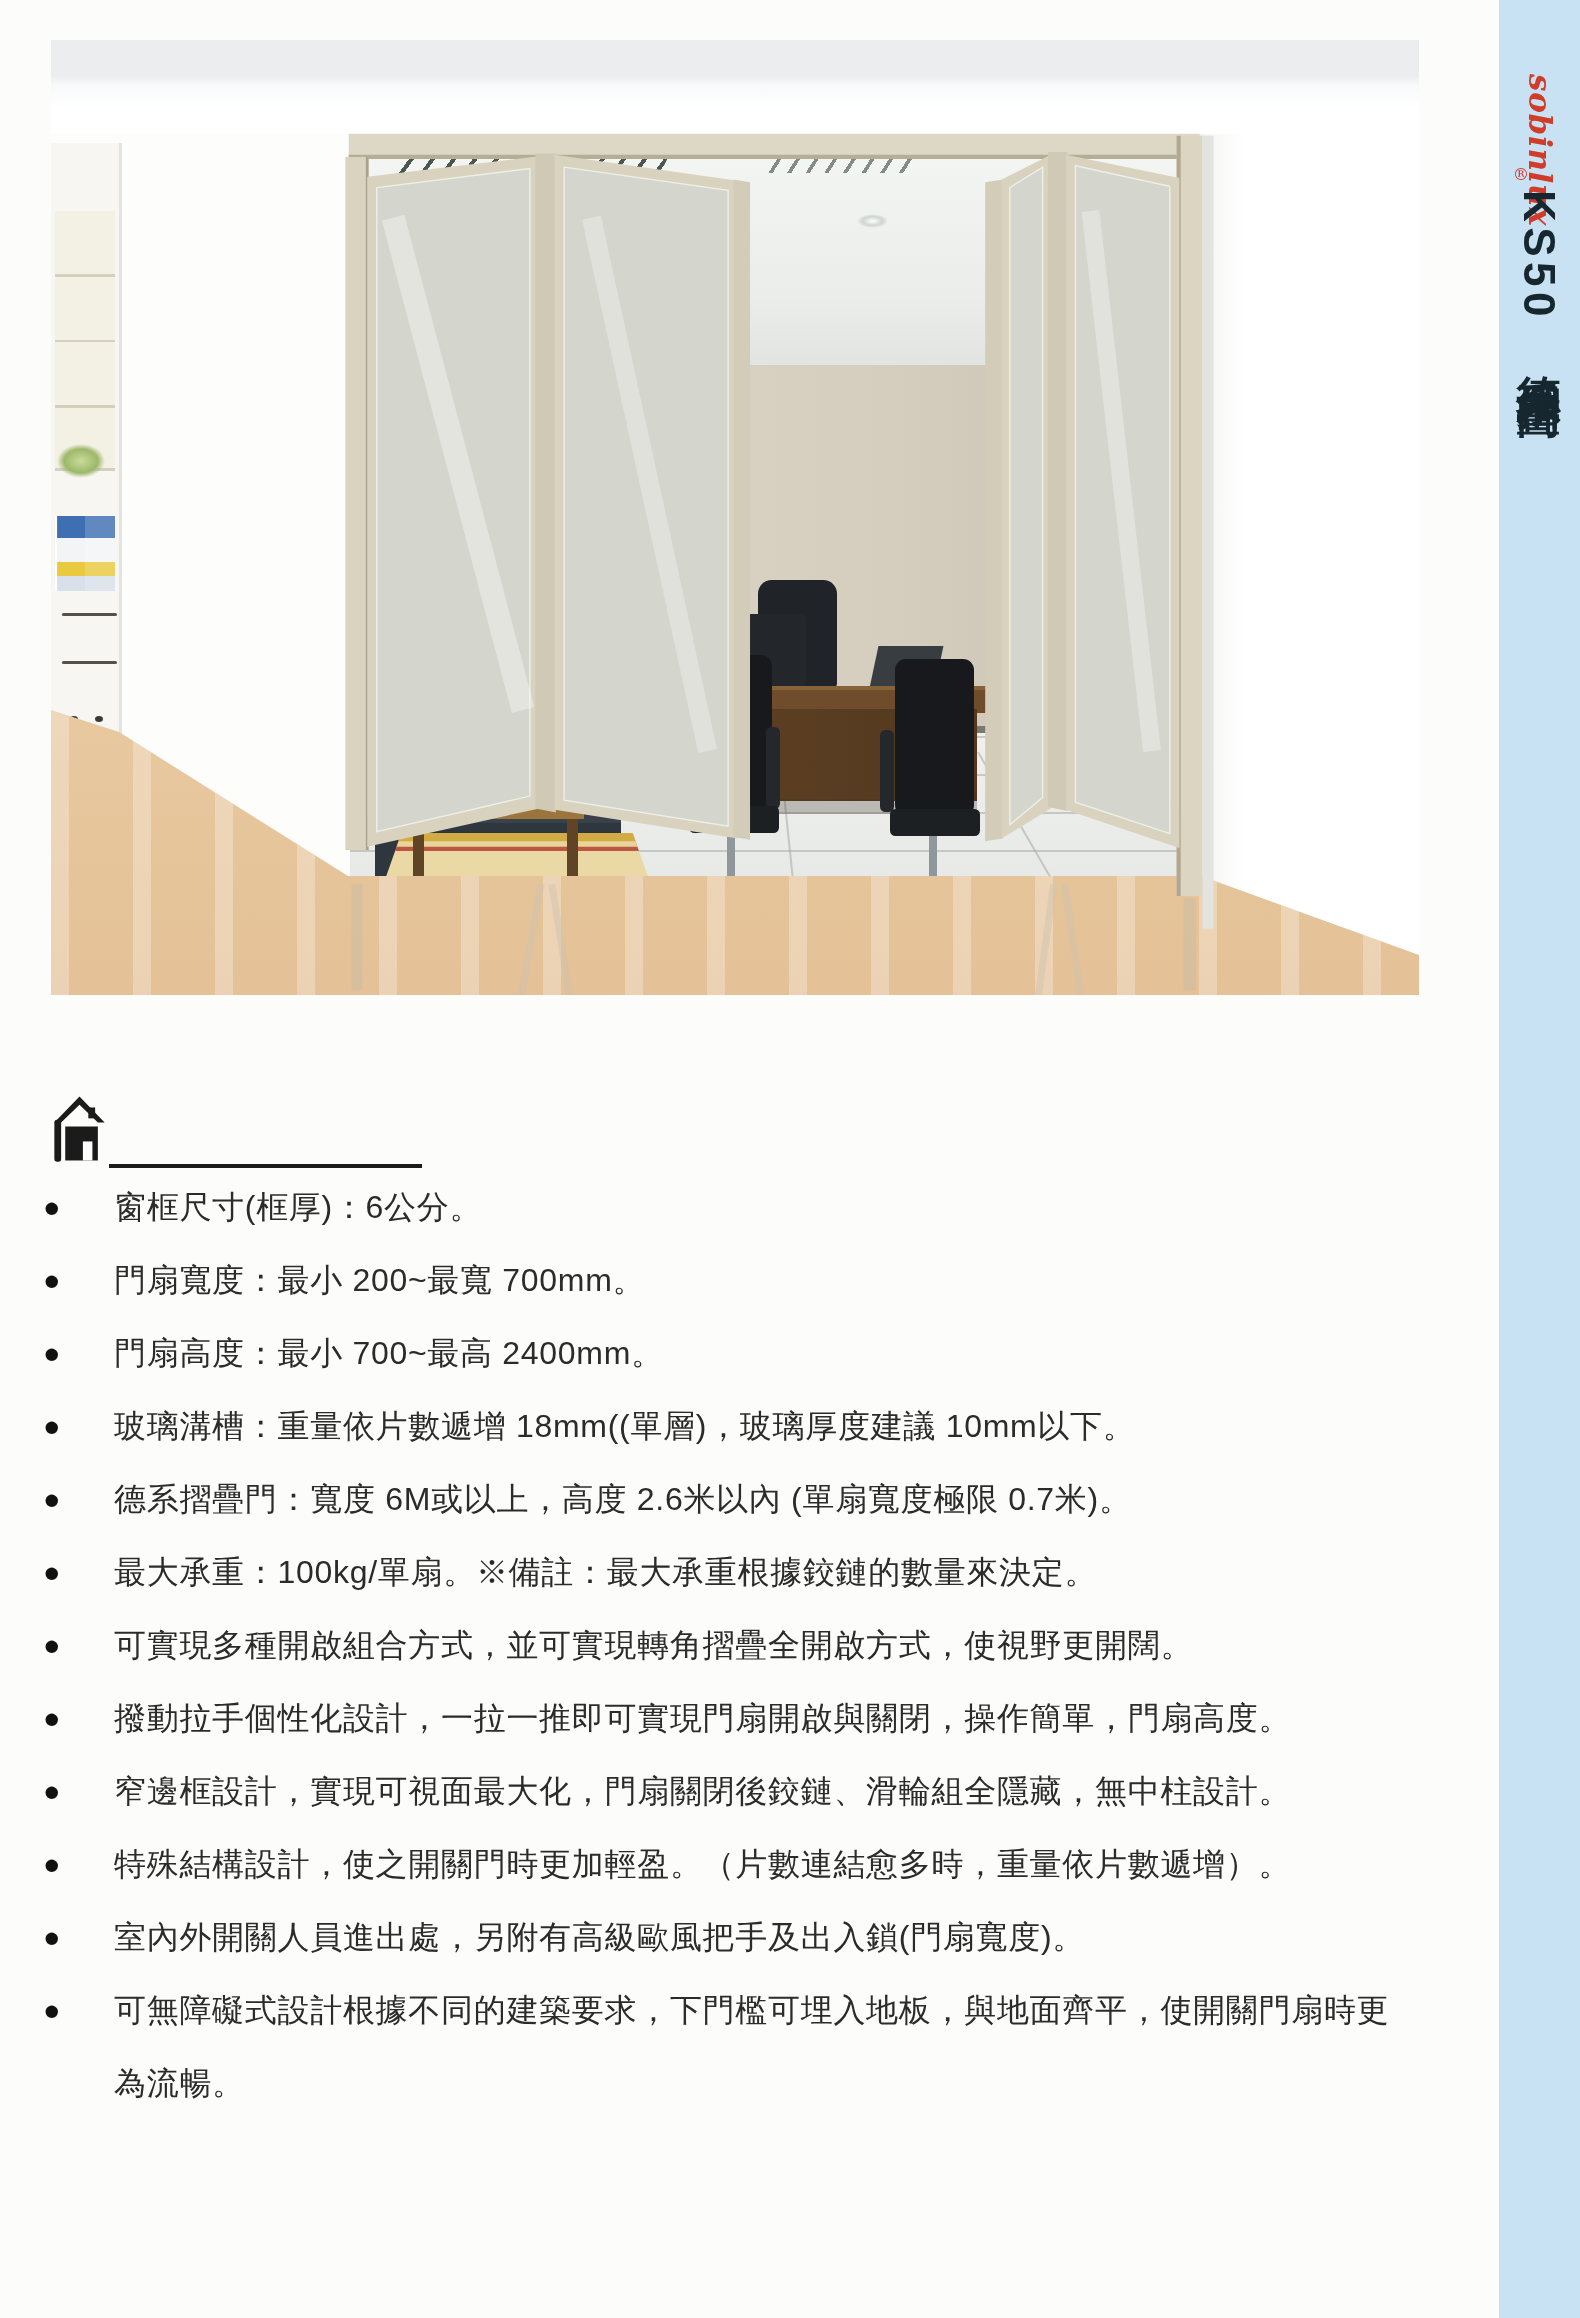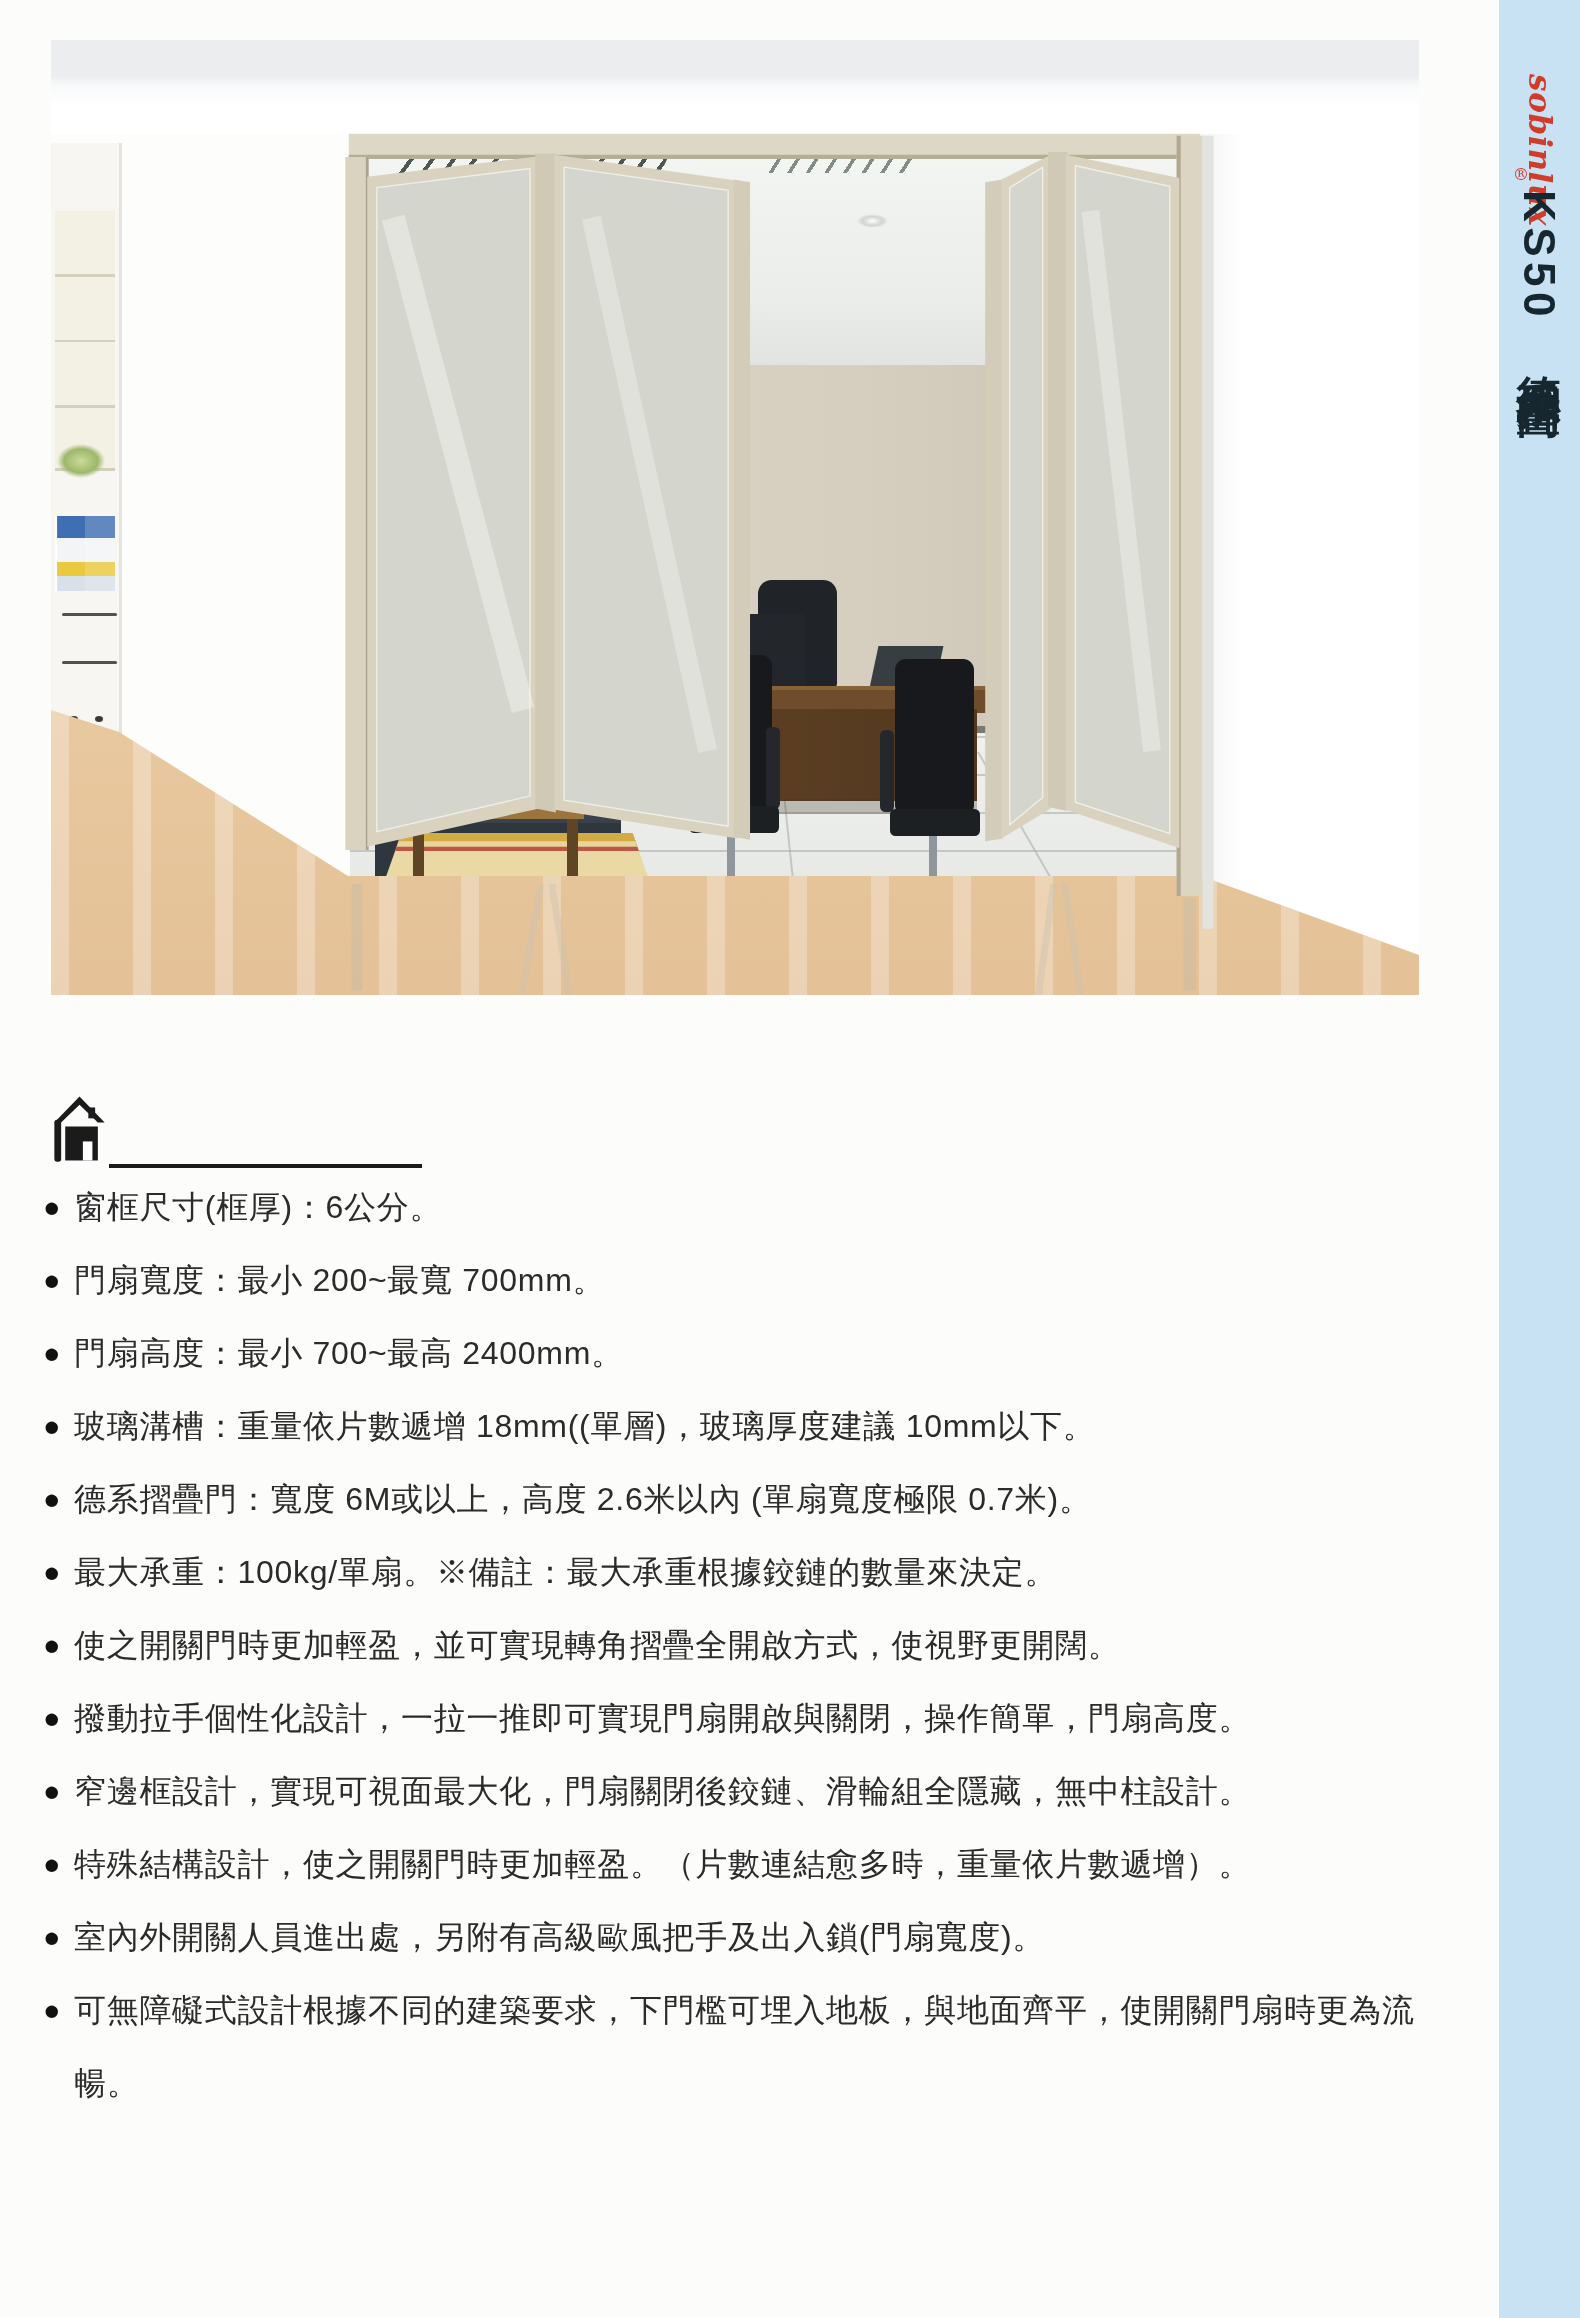--- a/index.html
+++ b/index.html
@@ -111,21 +111,21 @@
   
   .house-icon{position:absolute;left:53px;top:1091px;}
   .sec-title{position:absolute;left:131px;top:1093px;font-size:52px;font-weight:700;color:#1b1b1b;
       letter-spacing:18px;white-space:nowrap;}
   .sec-underline{position:absolute;left:109px;top:1164px;width:313px;height:4.1px;background:#1b1b1b;}
 
   
   .features{position:absolute;left:43px;top:1171px;width:1378px;list-style:none;margin:0;padding:0;}
   .features li{display:flex;align-items:flex-start;font-size:32px;line-height:73px;color:#2b2b2b;letter-spacing:0.7px;}
   .features .fb{flex:0 0 31px;font-size:29px;color:#111;}
-  .features .ft{flex:1;}
+  .features .ft{flex:1;margin-left:40px;}
 
   .page-num{position:absolute;left:0;top:2228px;width:1499px;text-align:center;
       font-size:34px;color:#3c4146;letter-spacing:4.1px;}
 </style>
 </head>
 <body>
 
 <div id="page">
 
   <div class="photo">
@@ -273,21 +273,21 @@
       <li>
       <span class="fb">●</span>
       <span class="ft">德系摺疊門：寬度 6M或以上，高度 2.6米以內 (單扇寬度極限 0.7米)。</span>
     </li>
       <li>
       <span class="fb">●</span>
       <span class="ft">最大承重：100kg/單扇。※備註：最大承重根據鉸鏈的數量來決定。</span>
     </li>
       <li>
       <span class="fb">●</span>
-      <span class="ft">使之開關門時更加輕盈，並可實現轉角摺疊全開啟方式，使視野更開闊。</span>
+      <span class="ft">可實現多種開啟組合方式，並可實現轉角摺疊全開啟方式，使視野更開闊。</span>
     </li>
       <li>
       <span class="fb">●</span>
       <span class="ft">撥動拉手個性化設計，一拉一推即可實現門扇開啟與關閉，操作簡單，門扇高度。</span>
     </li>
       <li>
       <span class="fb">●</span>
       <span class="ft">窄邊框設計，實現可視面最大化，門扇關閉後鉸鏈、滑輪組全隱藏，無中柱設計。</span>
     </li>
       <li>

